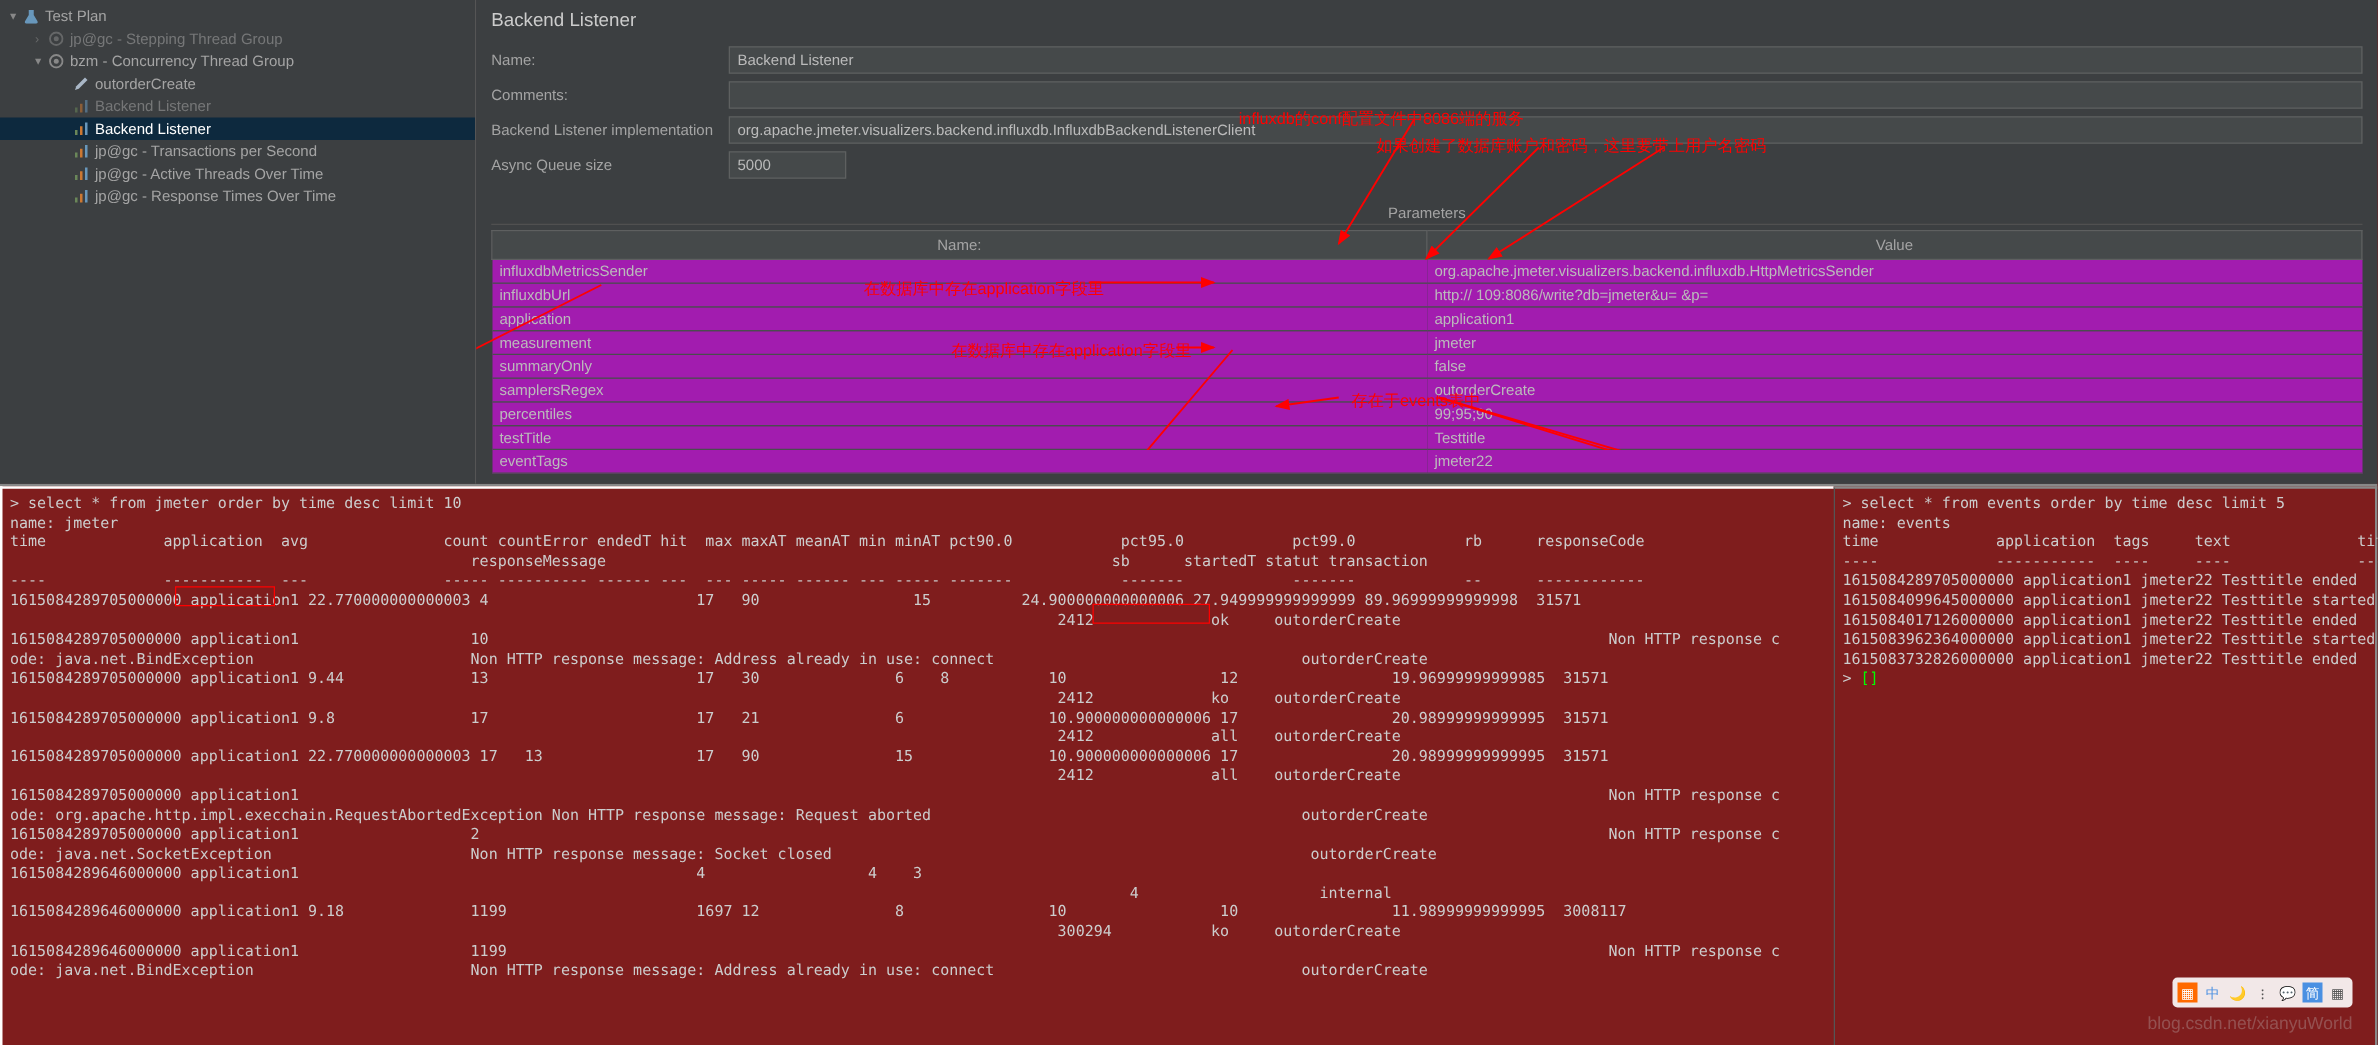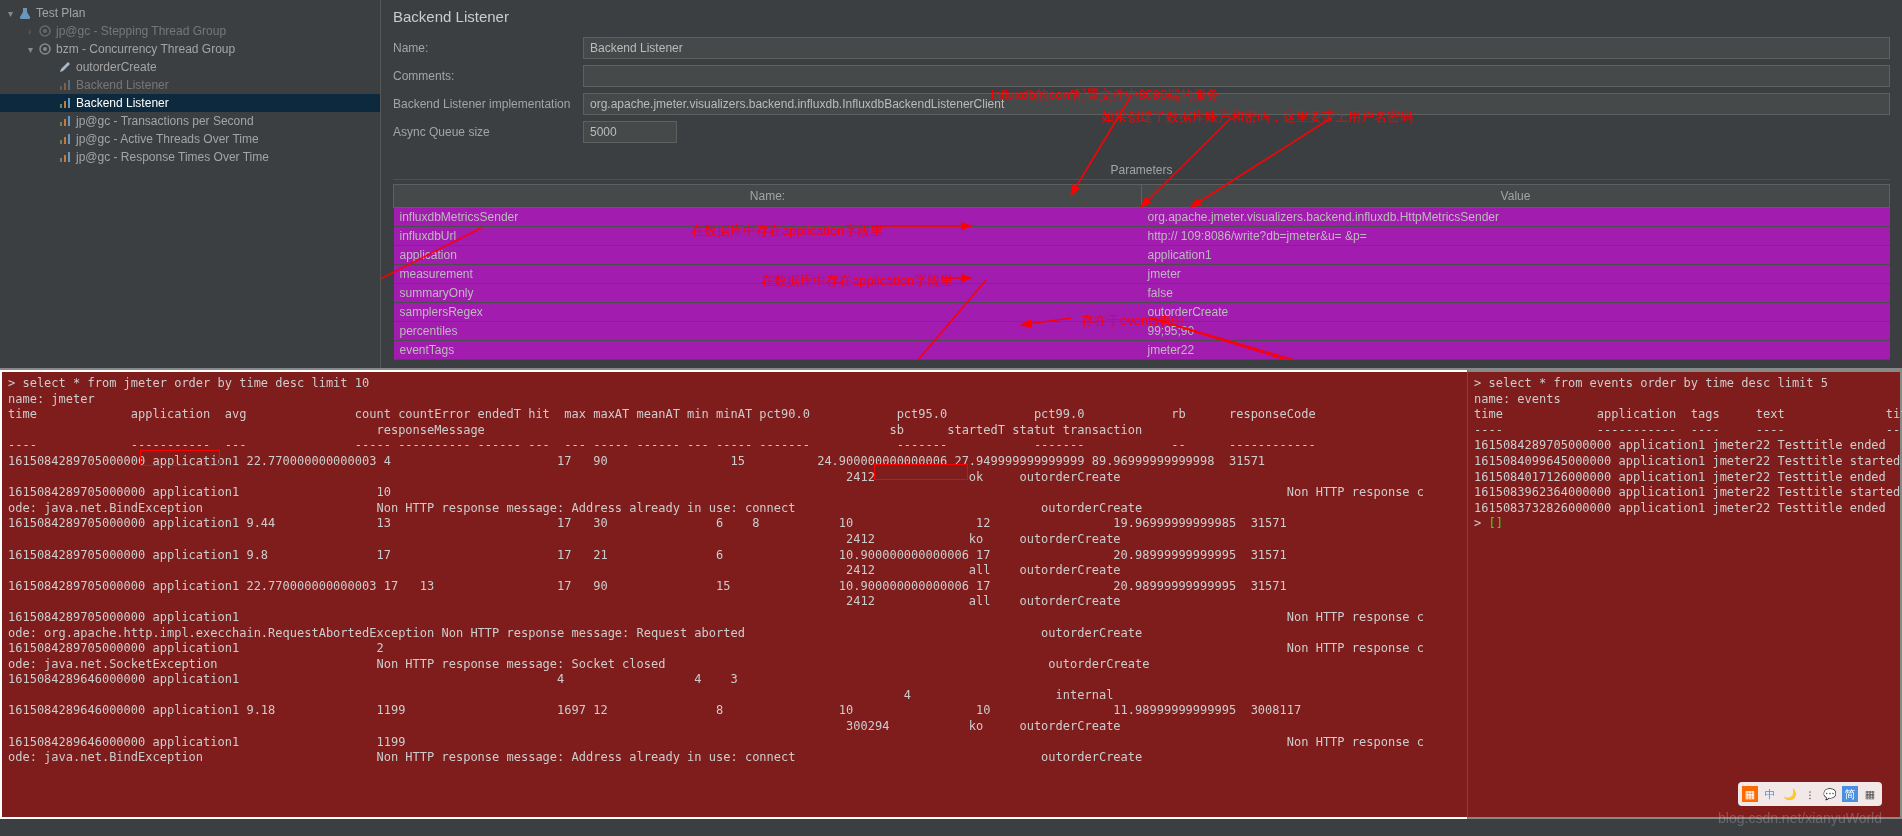--- a/index.html
+++ b/index.html
@@ -281,20 +281,24 @@
             <td>summaryOnly</td>
             <td>false</td>
           </tr>
           <tr>
             <td>samplersRegex</td>
             <td>outorderCreate</td>
           </tr>
           <tr>
             <td>percentiles</td>
             <td>99;95;90</td>
+          </tr>
+          <tr>
+            <td>testTitle</td>
+            <td>Testtitle</td>
           </tr>
           <tr>
             <td>eventTags</td>
             <td>jmeter22</td>
           </tr>
         </tbody>
     </table>
 
     <div class="annotation" style="top:86px; left:610px;">influxdb的conf配置文件中8086端的服务</div>
     <div class="annotation" style="top:108px; left:720px;">如果创建了数据库账户和密码，这里要带上用户名密码</div>

